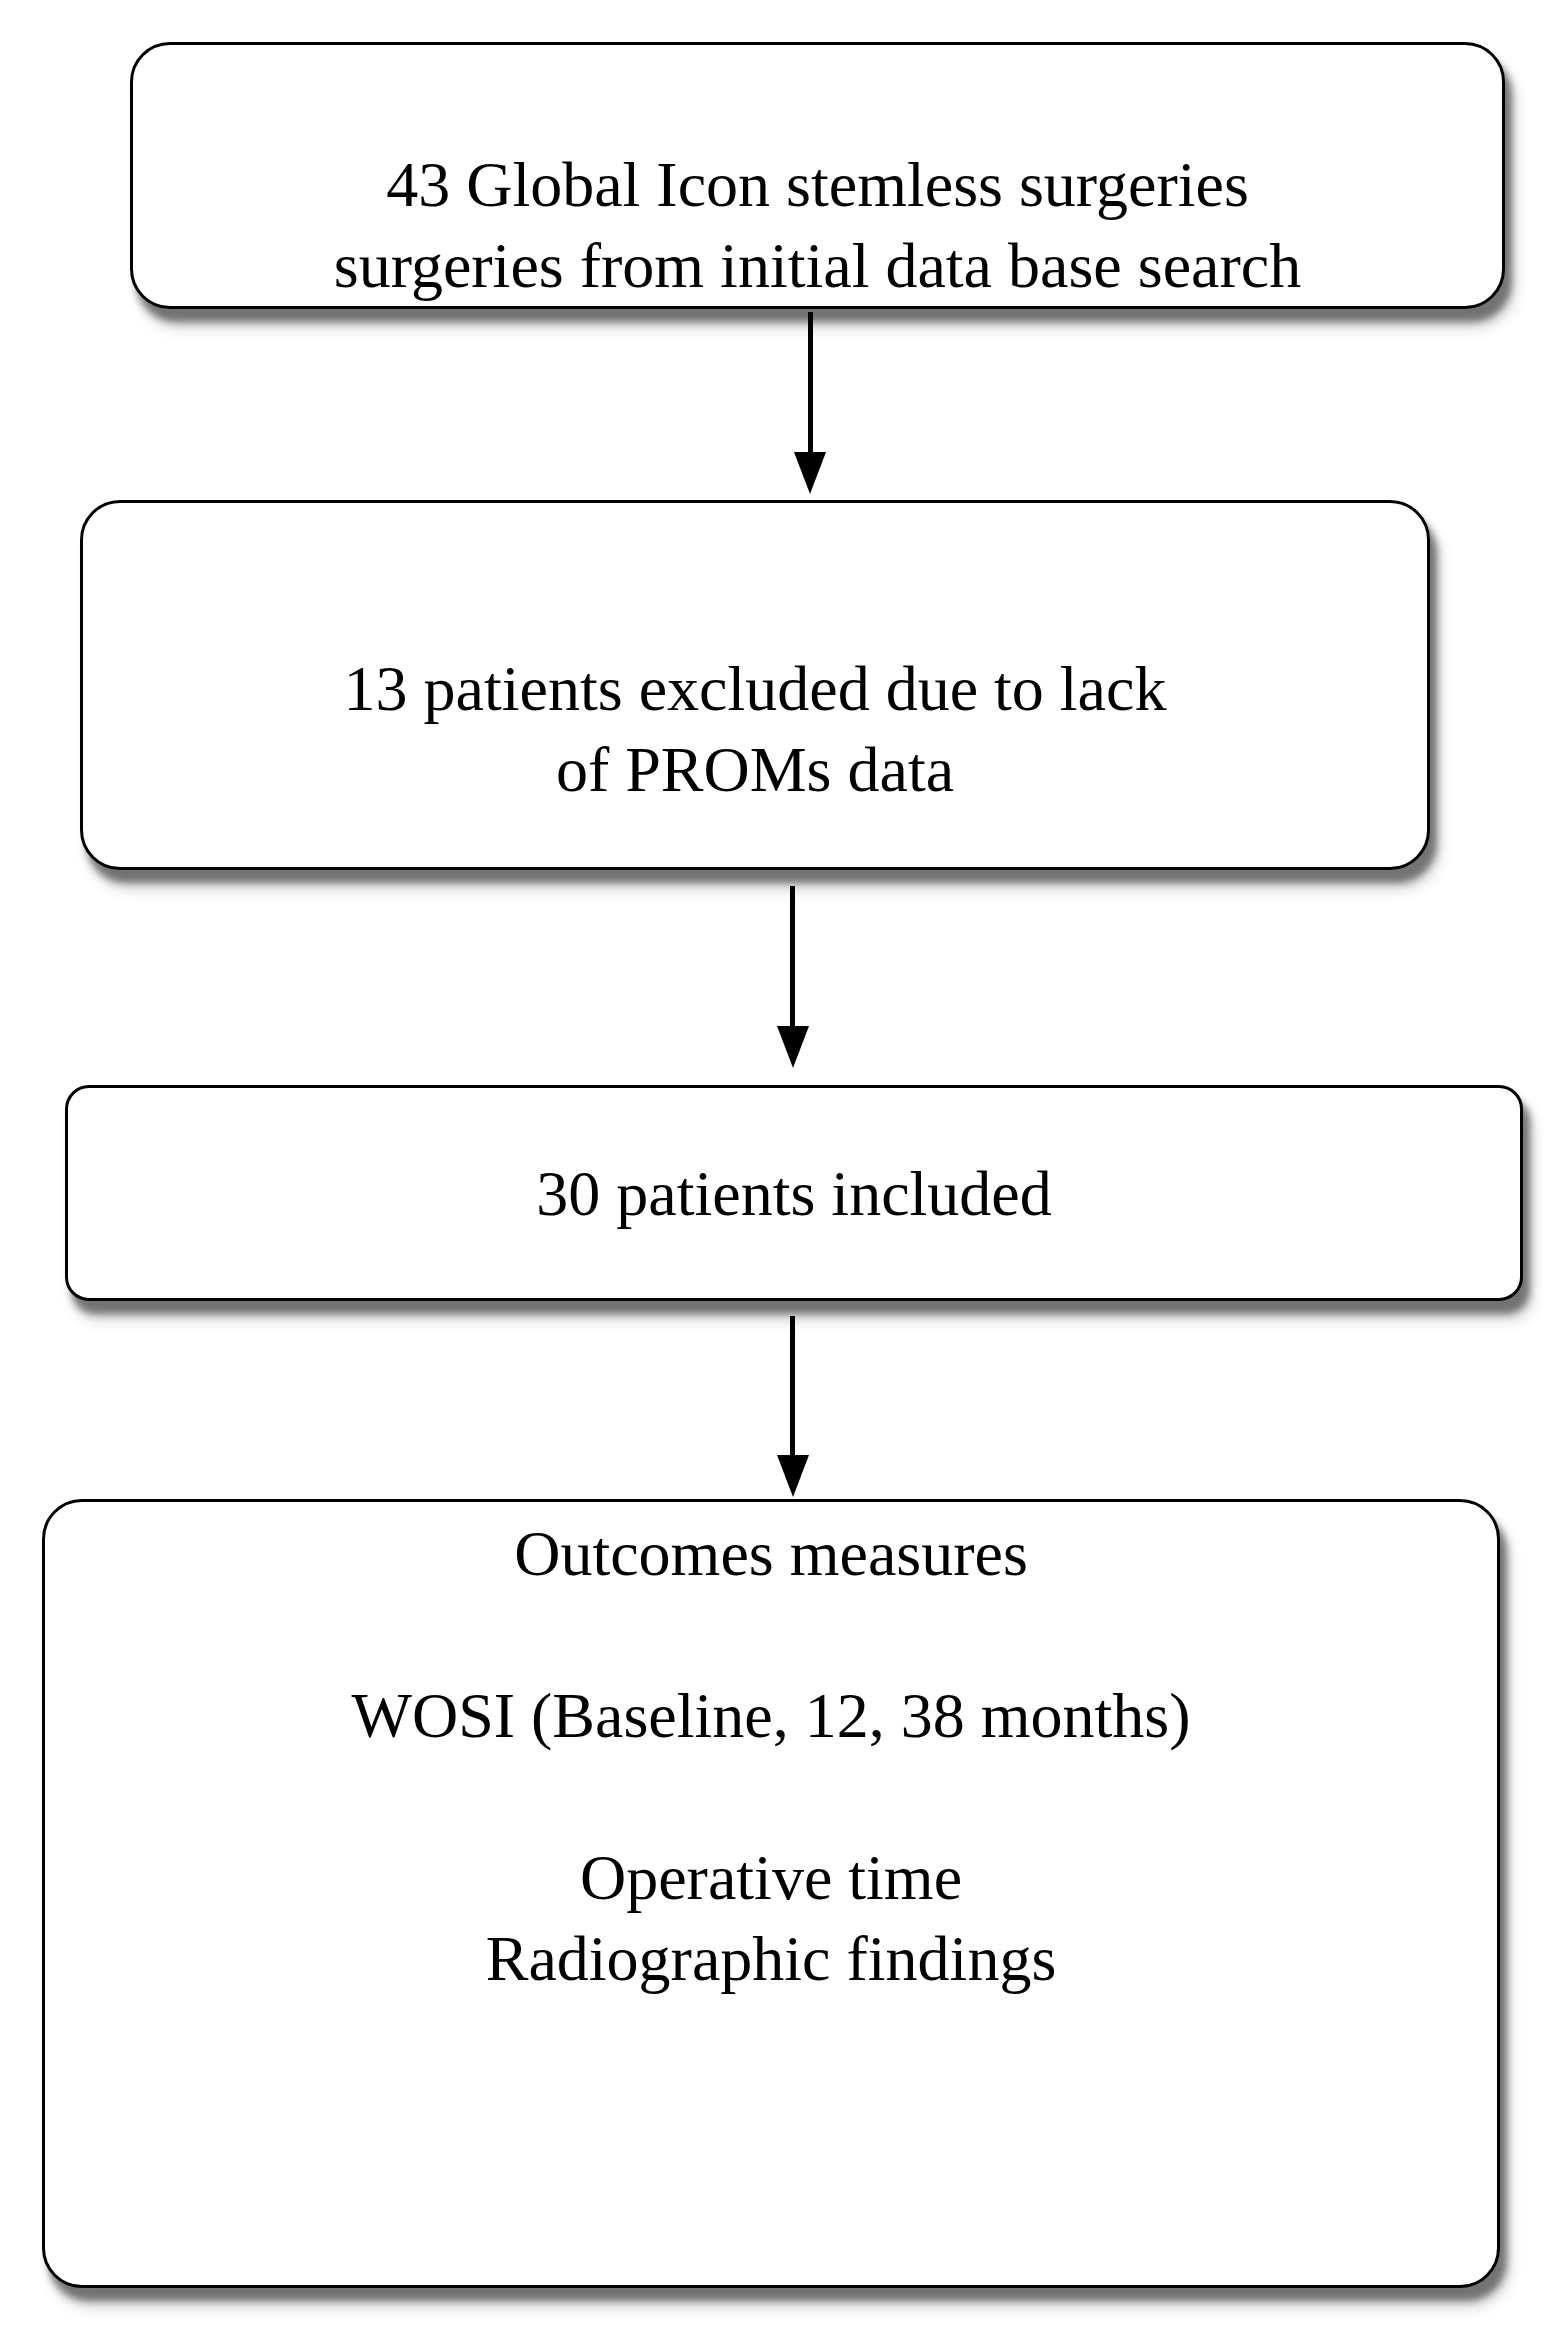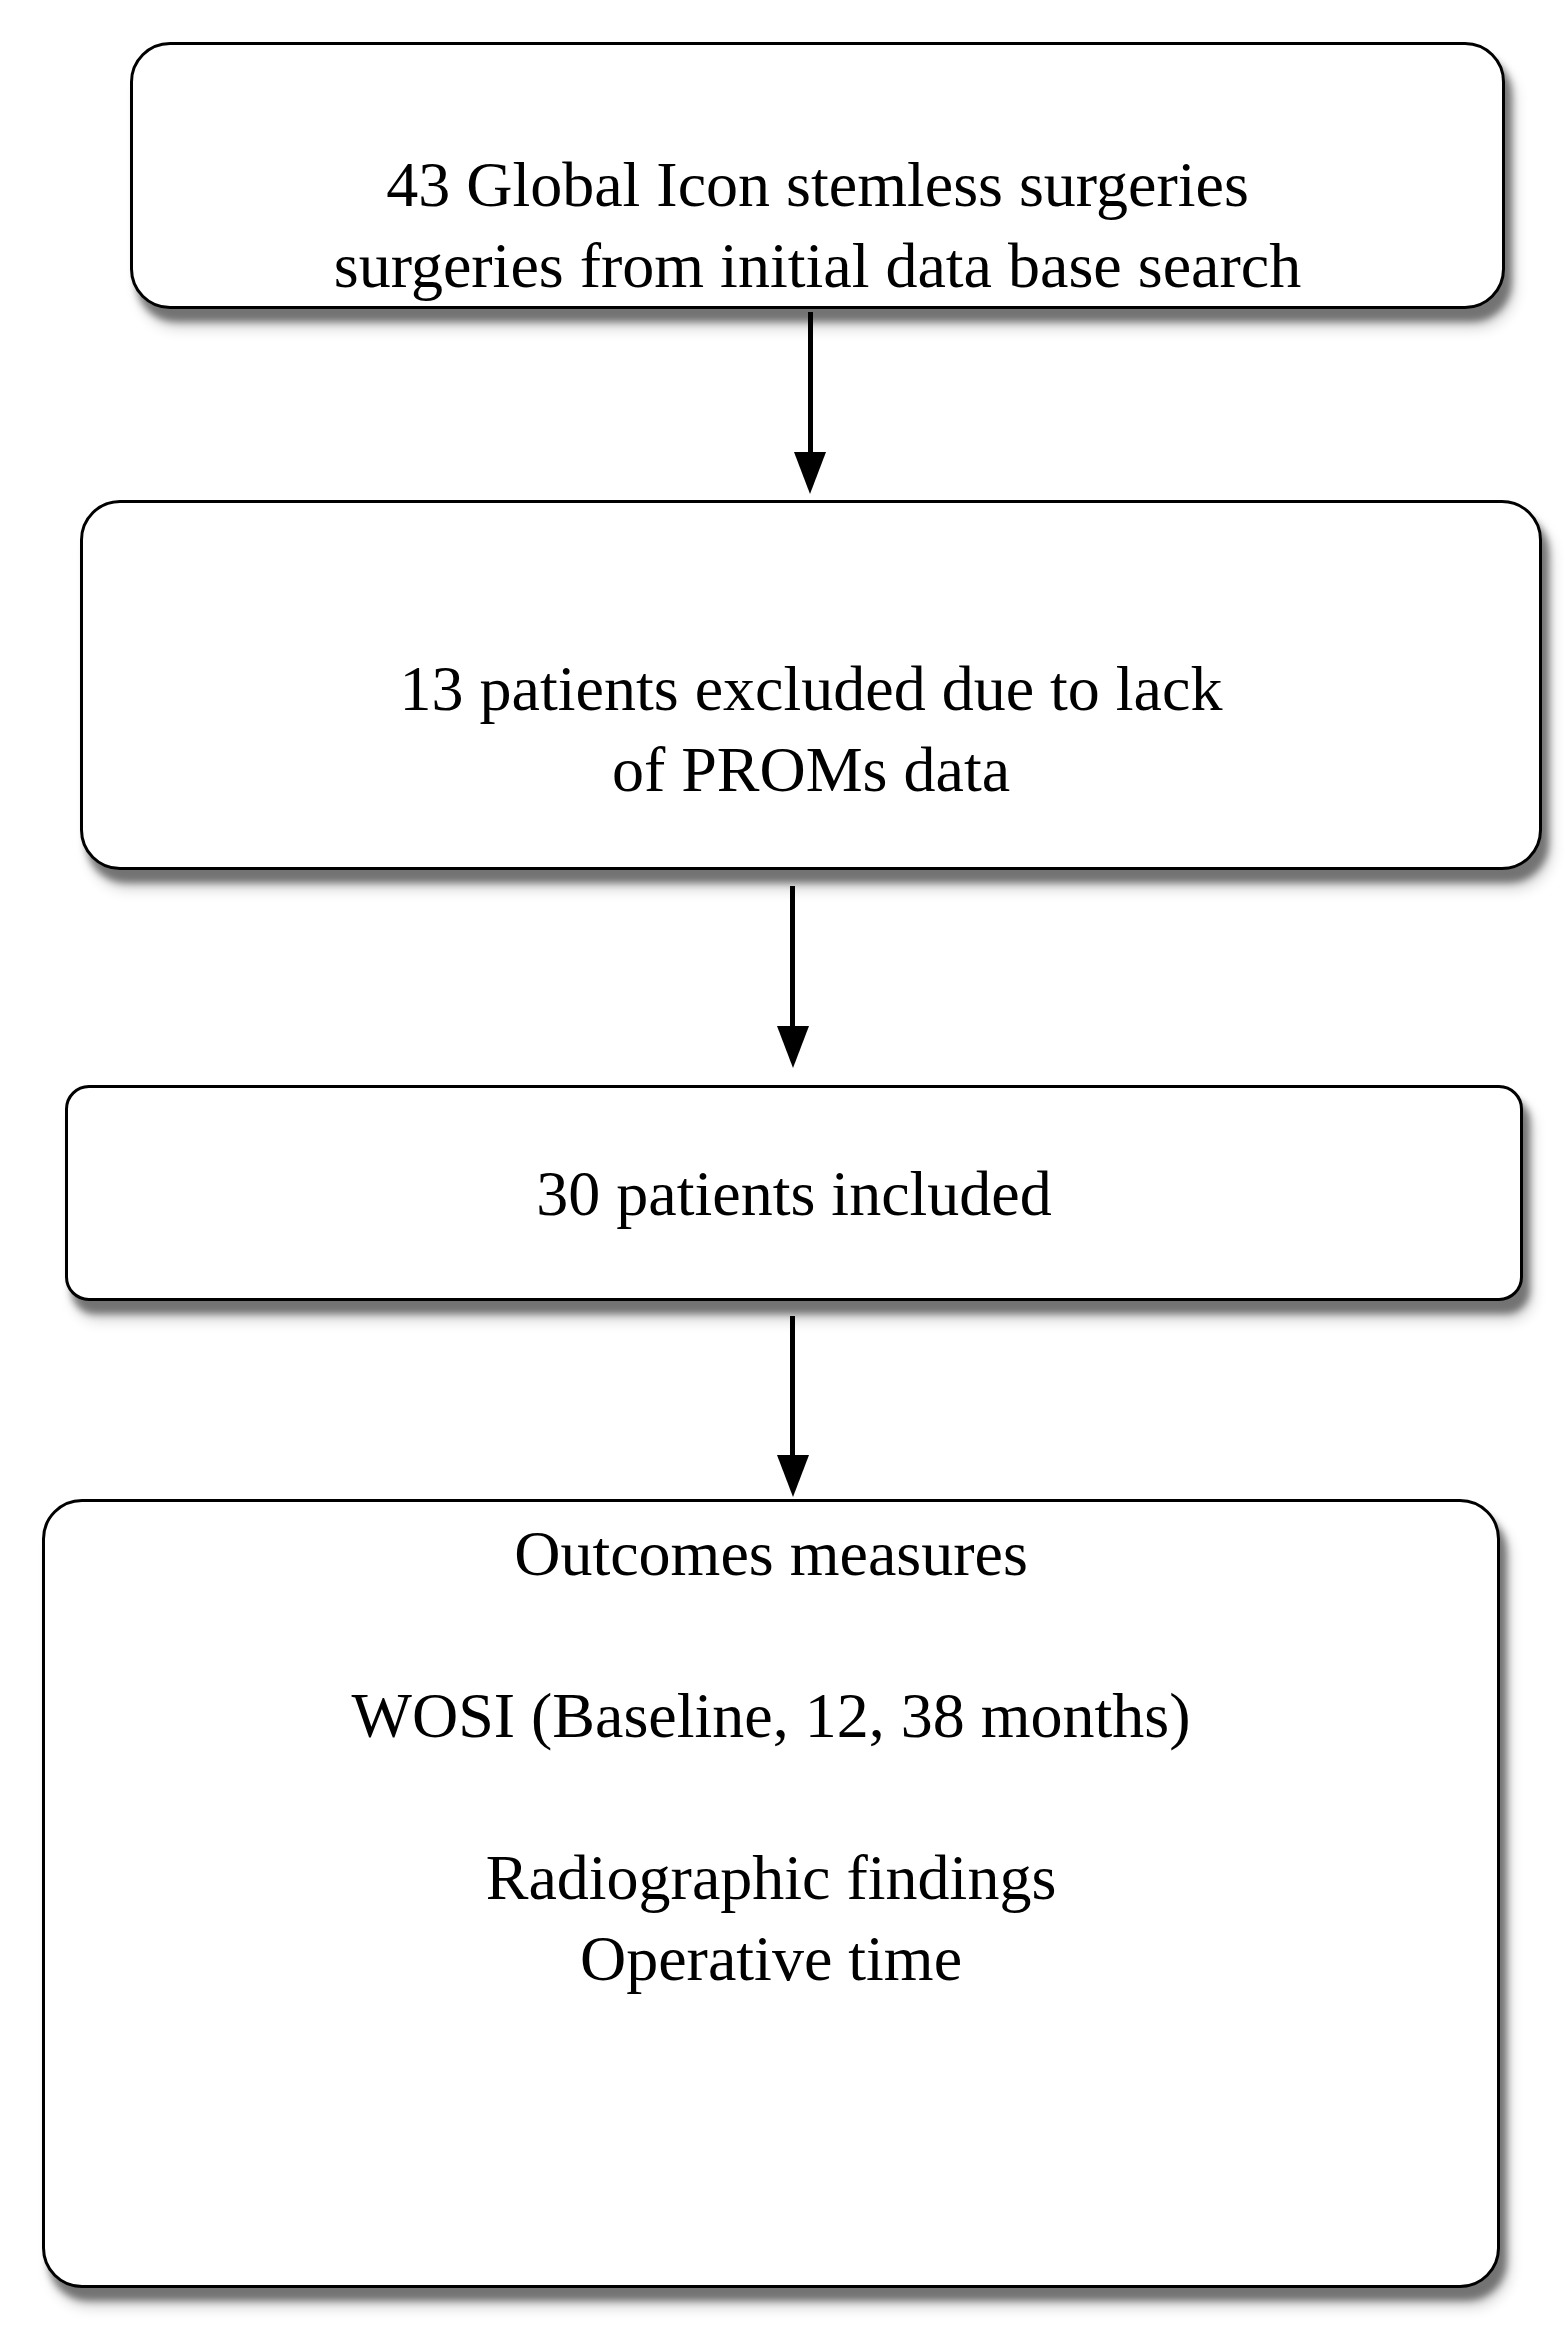--- a/index.html
+++ b/index.html
@@ -31,21 +31,21 @@
     width: 100%;
     text-align: center;
   }
   .line {
     font-size: 64px;
     line-height: 81px;
     min-height: 81px;
     white-space: nowrap;
   }
   #box-identified { left: 130px; top: 42px;   width: 1375px; height: 267px; align-items: flex-end; }
-  #box-excluded   { left: 80px; top: 500px;  width: 1462px; height: 370px; padding-top: 88px; }
+  #box-excluded   { left: 80px; top: 500px;  width: 1350px; height: 370px; padding-top: 88px; }
   #box-included   { left: 65px;  top: 1085px; width: 1458px; height: 216px; border-radius: 24px; }
   #box-outcomes   { left: 42px;  top: 1499px; width: 1458px; height: 789px; align-items: flex-start; padding-top: 11px; }
 
   .arrow-line {
     position: absolute;
     width: 5.3px;
     background: #000000;
   }
   .arrow-head {
     position: absolute;
@@ -95,19 +95,19 @@
 
   <div class="arrow-line" id="arrow3-line"></div>
   <div class="arrow-head" id="arrow3-head"></div>
 
   <div class="flow-box" id="box-outcomes">
     <div class="box-inner">
       <div class="line">Outcomes measures</div>
       <div class="line"></div>
       <div class="line">WOSI (Baseline, 12, 38 months)</div>
       <div class="line"></div>
+      <div class="line">Operative time</div>
       <div class="line">Radiographic findings</div>
-      <div class="line">Operative time</div>
     </div>
   </div>
 
 </div>
 
 
 </body></html>

